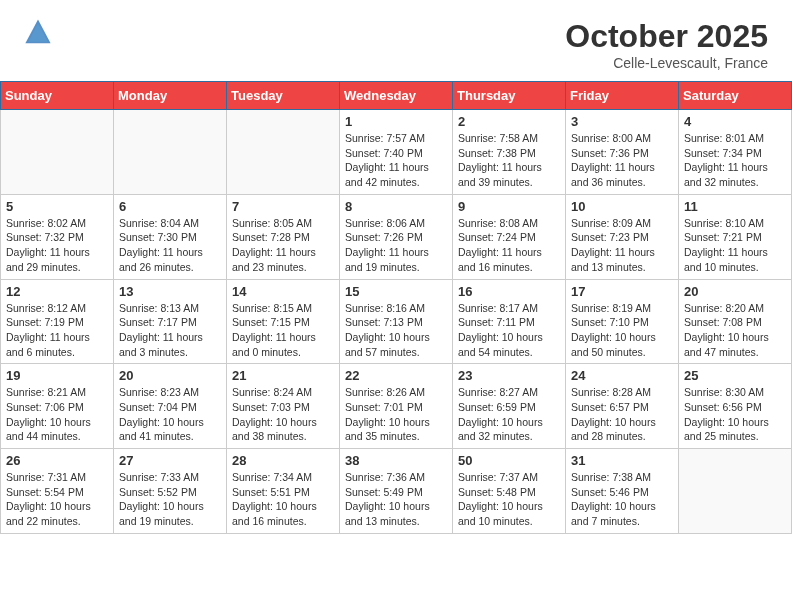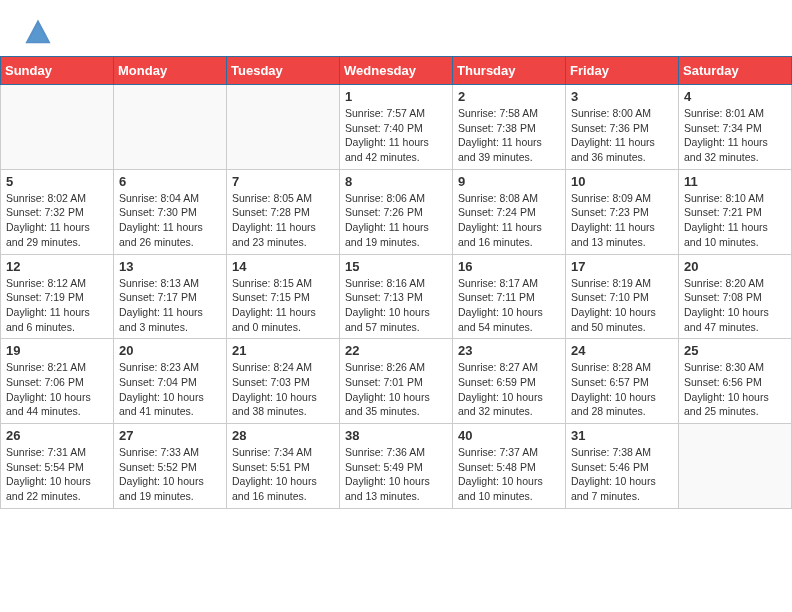--- a/index.html
+++ b/index.html
@@ -95,20 +95,24 @@
   </style>
 </head>
 <body>
 
 <div class="header">
   <div class="logo">
     <svg class="logo-icon" viewBox="0 0 40 40" xmlns="http://www.w3.org/2000/svg">
       <polygon points="20,2 38,36 2,36" fill="#3a7dbf" opacity="0.85"></polygon>
       <polygon points="20,8 34,34 6,34" fill="#5a9fd4" opacity="0.5"></polygon>
     </svg>
+  </div>
+  <div class="title-block">
+    <div class="month-title">October 2025</div>
+    <div class="location">Celle-Levescault, France</div>
   </div>
 </div>
 
 <table class="calendar">
   <thead>
     <tr>
     <th>Sunday</th>
         <th>Monday</th>
         <th>Tuesday</th>
         <th>Wednesday</th>
@@ -240,21 +244,21 @@
         </td>
         <td>
           <div class="day-num">28</div>
           <div class="day-info">Sunrise: 7:34 AM<br>Sunset: 5:51 PM<br>Daylight: 10 hours and 16 minutes.</div>
         </td>
         <td>
           <div class="day-num">38</div>
           <div class="day-info">Sunrise: 7:36 AM<br>Sunset: 5:49 PM<br>Daylight: 10 hours and 13 minutes.</div>
         </td>
         <td>
-          <div class="day-num">40</div>
+          <div class="day-num">50</div>
           <div class="day-info">Sunrise: 7:37 AM<br>Sunset: 5:48 PM<br>Daylight: 10 hours and 10 minutes.</div>
         </td>
         <td>
           <div class="day-num">31</div>
           <div class="day-info">Sunrise: 7:38 AM<br>Sunset: 5:46 PM<br>Daylight: 10 hours and 7 minutes.</div>
         </td>
         <td class="empty"></td>
       </tr>
     </tbody>
 </table>

